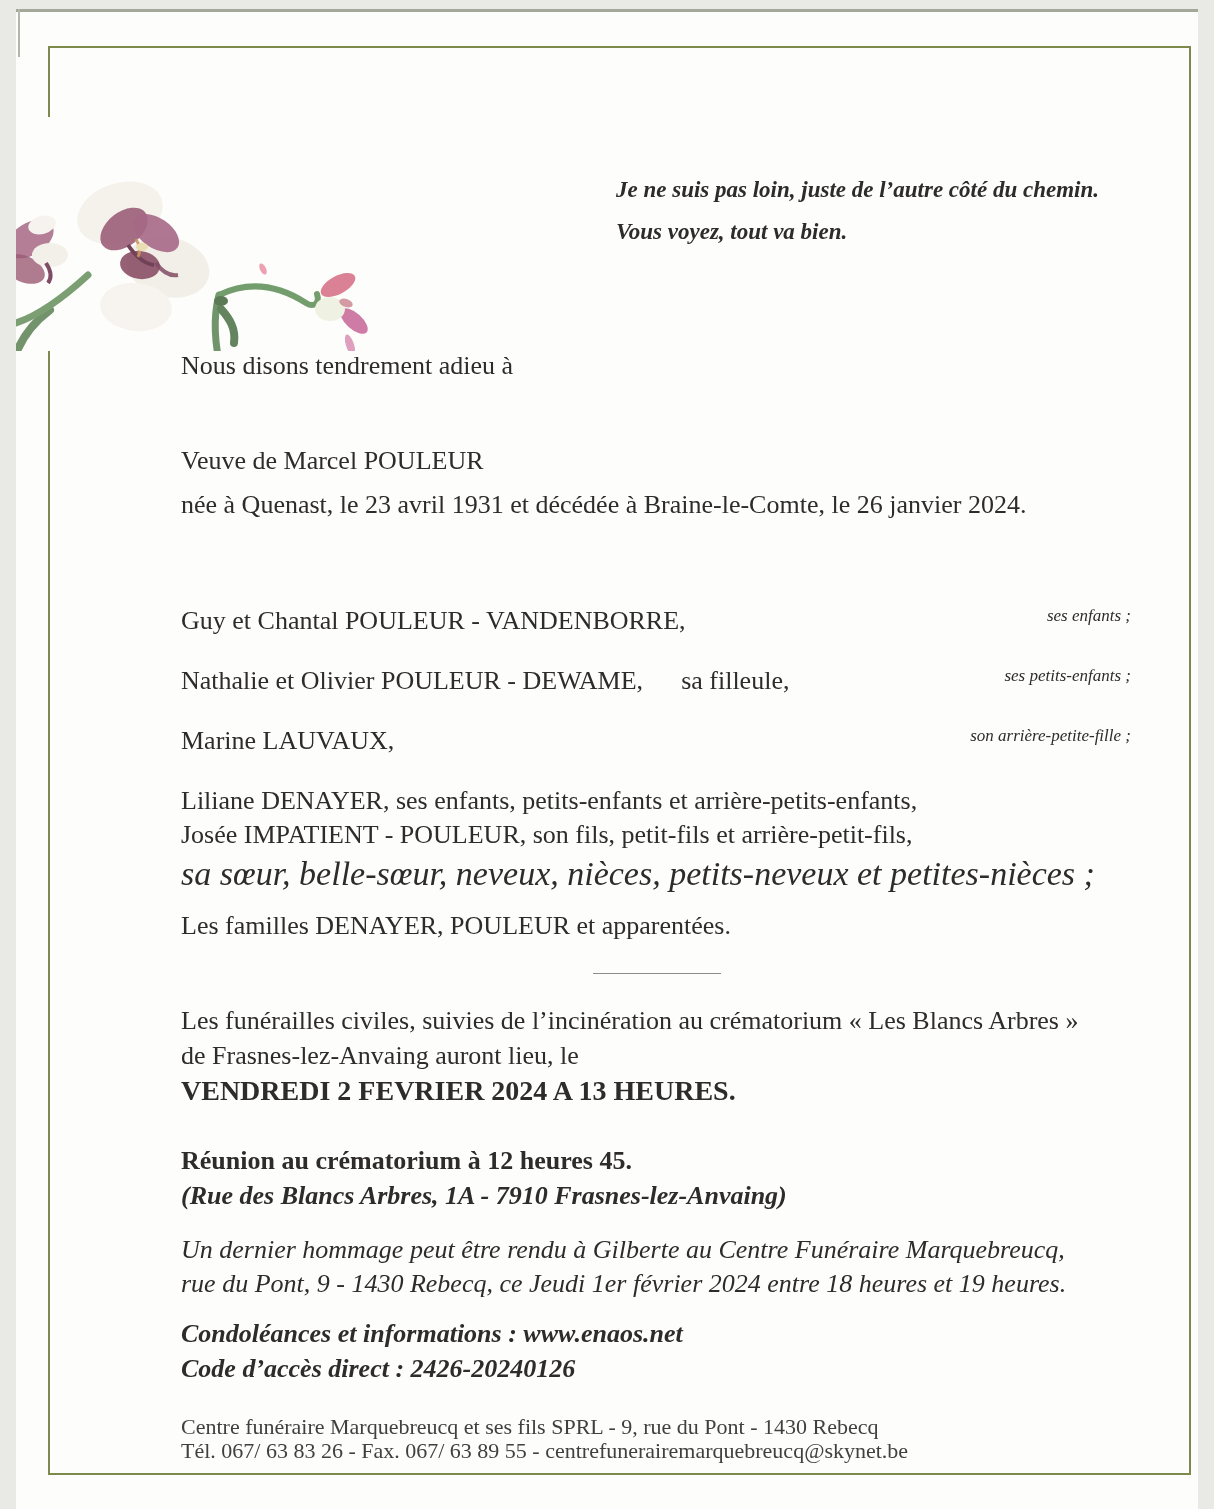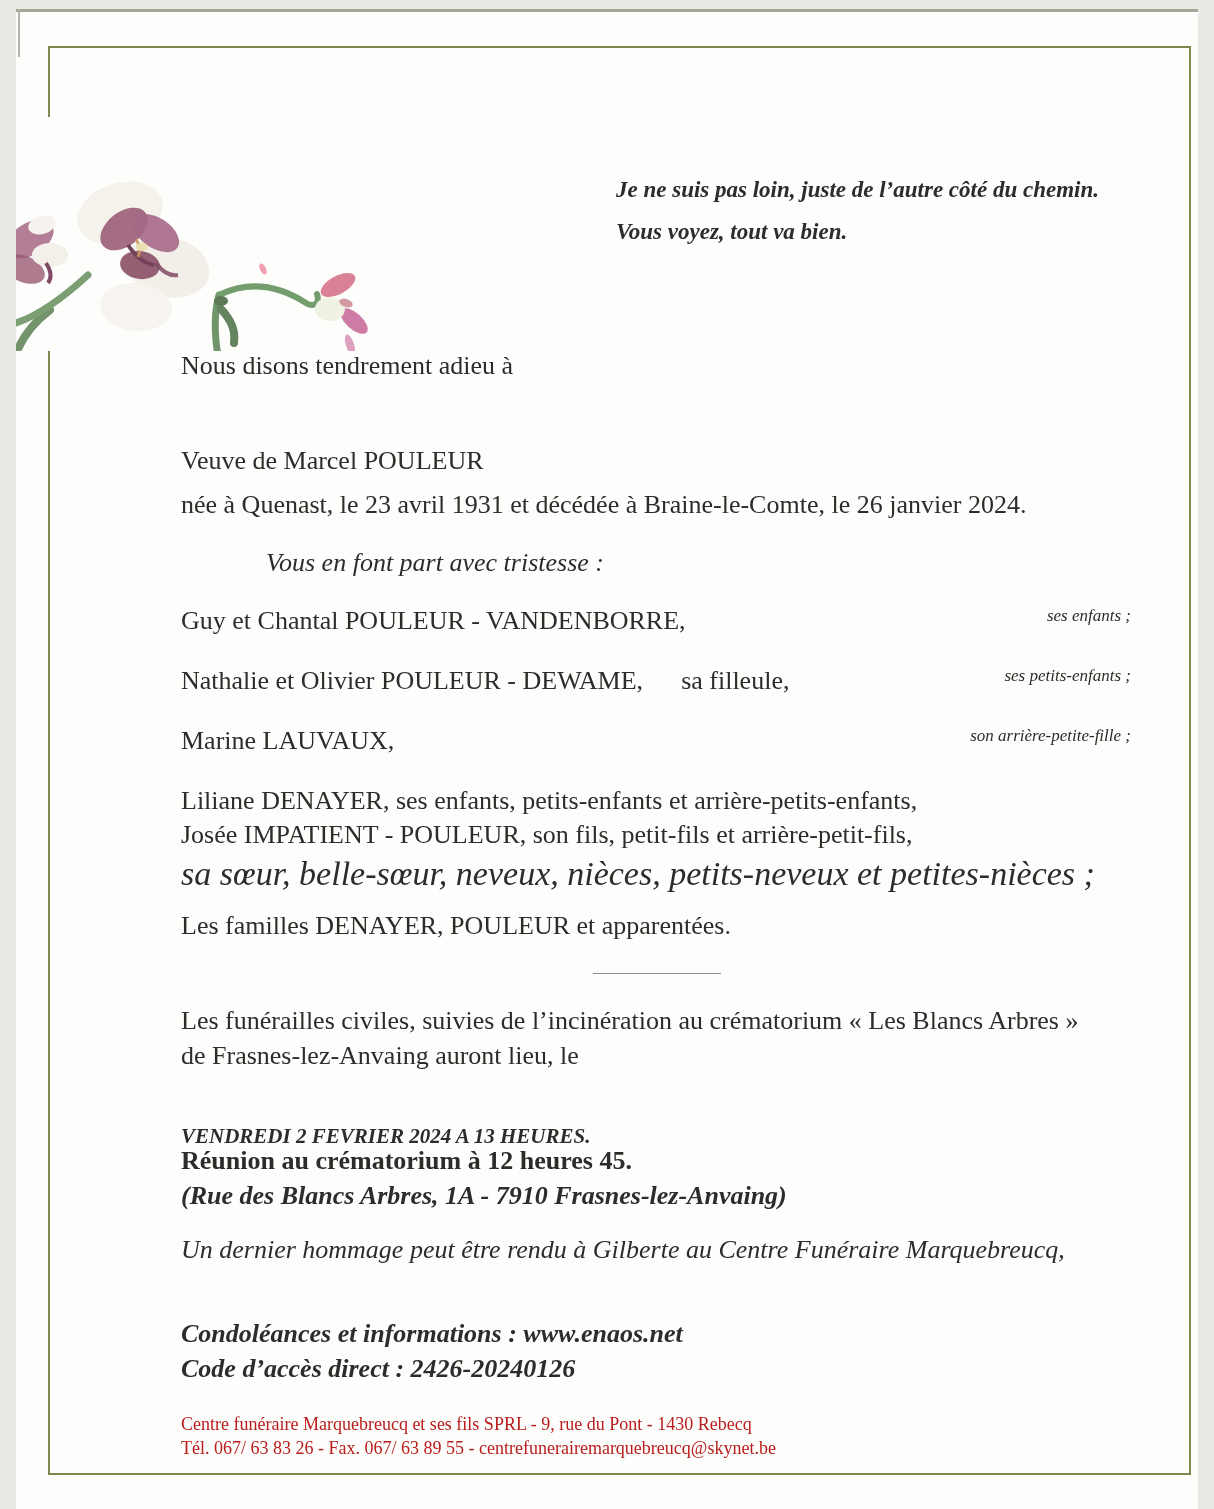--- a/index.html
+++ b/index.html
@@ -24,21 +24,21 @@
   .scan-top{position:absolute;left:0;top:0;width:1214px;height:3px;background:#a4a899;}
   .scan-left{position:absolute;left:2px;top:0;width:2px;height:48px;background:#b3b6a8;}
   .scan-right{position:absolute;left:1209px;top:150px;width:2px;height:1359px;background:#c6c8bc;opacity:.7;}
   .orchid{position:absolute;left:0;top:108px;width:460px;height:234px;background:#fdfdfb;}
   .row{position:absolute;left:165px;width:950px;}
   .row .names{float:left;}
   .row .extra{float:left;margin-left:38px;}
   .row .rel{float:right;font-style:italic;font-size:17px;}
   .rel-only{left:165px;width:950px;text-align:left;font-style:italic;font-size:34px;}
   .divider{position:absolute;left:577px;top:964px;width:128px;height:1px;background:#8d8d8d;}
-  .footer{font-size:18px;color:#b91c1c;}
+  .footer{font-size:22px;color:#404040;}
 </style>
 </head>
 <body>
 
 <div class="page">
 
   <div class="scan-top"></div>
   <div class="scan-left"></div>
   <div class="scan-right"></div>
 
@@ -88,21 +88,20 @@
   <div class="t it b" style="right:99px;top:160px;font-size:23px;line-height:42px;text-align:left;">
     <div>Je ne suis pas loin, juste de l’autre côté du chemin.</div>
     <div>Vous voyez, tout va bien.</div>
   </div>
 
   <div class="t center" style="top:341px;">Nous disons tendrement adieu à</div>
 
   <div class="t center" style="top:436px;">Veuve de Marcel POULEUR</div>
   <div class="t center" style="top:480px;">née à Quenast, le 23 avril 1931 et décédée à Braine-le-Comte, le 26 janvier 2024.</div>
 
-  <div class="t it" style="left:250px;top:538px;">Vous en font part avec tristesse :</div>
 
   <div class="t row" style="top:596px;">
     <span class="names">Guy et Chantal POULEUR - VANDENBORRE,</span>
     <span class="rel">ses enfants ;</span>
   </div>
   <div class="t row" style="top:656px;">
     <span class="names">Nathalie et Olivier POULEUR - DEWAME,</span>
     <span class="extra">sa filleule,</span>
     <span class="rel">ses petits-enfants ;</span>
   </div>
@@ -114,25 +113,26 @@
   <div class="t" style="left:165px;top:776px;">Liliane DENAYER, ses enfants, petits-enfants et arrière-petits-enfants,</div>
   <div class="t" style="left:165px;top:810px;">Josée IMPATIENT - POULEUR, son fils, petit-fils et arrière-petit-fils,</div>
   <div class="t rel-only" style="top:844px;">sa sœur, belle-sœur, neveux, nièces, petits-neveux et petites-nièces ;</div>
 
   <div class="t" style="left:165px;top:901px;">Les familles DENAYER, POULEUR et apparentées.</div>
 
   <div class="divider"></div>
 
   <div class="t center" style="top:996px;">Les funérailles civiles, suivies de l’incinération au crématorium «&nbsp;Les Blancs Arbres&nbsp;»</div>
   <div class="t center" style="top:1031px;">de Frasnes-lez-Anvaing auront lieu, le</div>
-  <div class="t center b" style="top:1114px;font-size:21px;font-style:italic;">VENDREDI 2 FEVRIER 2024 A 13 HEURES.</div>
+  <div class="t center b" style="top:1064px;font-size:28px;">VENDREDI 2 FEVRIER 2024 A 13 HEURES.</div>
   <div class="t center b" style="top:1136px;">Réunion au crématorium à 12 heures 45.</div>
   <div class="t center b it" style="top:1171px;">(Rue des Blancs Arbres, 1A - 7910 Frasnes-lez-Anvaing)</div>
 
   <div class="t center it" style="top:1225px;">Un dernier hommage peut être rendu à Gilberte au Centre Funéraire Marquebreucq,</div>
+  <div class="t center it" style="top:1259px;">rue du Pont, 9 - 1430 Rebecq, ce Jeudi 1er février 2024 entre 18 heures et 19 heures.</div>
 
   <div class="t center b it" style="top:1309px;">Condoléances et informations : www.enaos.net</div>
   <div class="t center b it" style="top:1344px;">Code d’accès direct : 2426-20240126</div>
 
   <div class="t center footer" style="top:1404px;">Centre funéraire Marquebreucq et ses fils SPRL - 9, rue du Pont - 1430 Rebecq</div>
   <div class="t center footer" style="top:1428px;">Tél. 067/ 63 83 26 - Fax. 067/ 63 89 55 - centrefunerairemarquebreucq@skynet.be</div>
 
 </div>
 
 </body></html>

